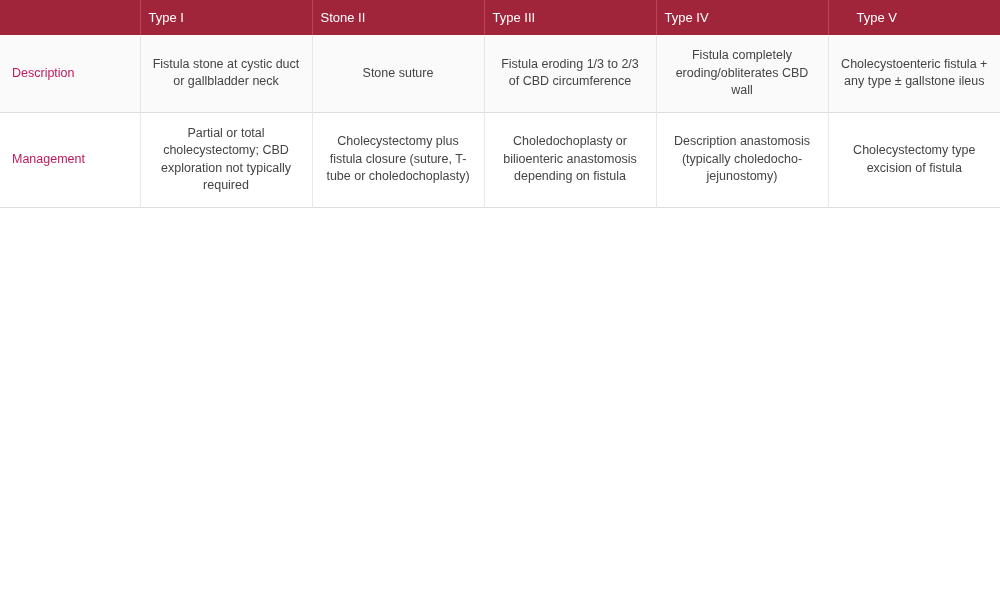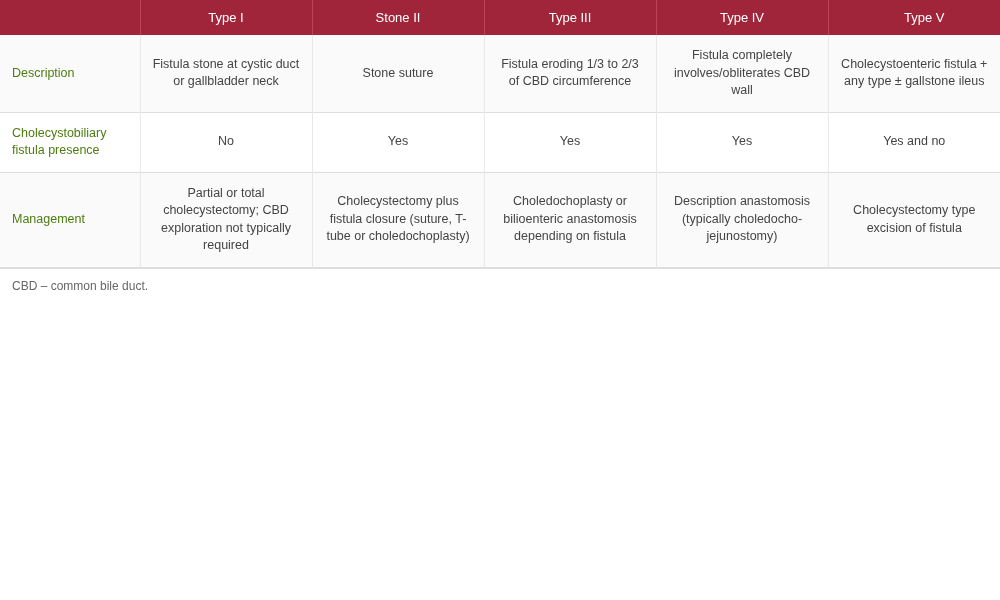--- a/index.html
+++ b/index.html
@@ -18,21 +18,21 @@
       padding: 0;
     }
     table {
       width: 100%;
       border-collapse: collapse;
       table-layout: fixed;
     }
     thead tr th {
       background-color: #a0253a;
       color: #fff;
-      text-align: center;
+      text-align: left;
       padding: 10px 8px;
       font-weight: normal;
       font-size: 13px;
       border-right: 1px solid #c0405a;
     }
     thead tr th:last-child {
       border-right: none;
       padding-left: 28px;
     }
     .col-label {
@@ -55,21 +55,21 @@
       line-height: 1.4;
       border-right: 1px solid #e8e8e8;
       color: #444;
     }
     tbody td:last-child {
       border-right: none;
       margin-top: 20px;
     }
     tbody td.row-label {
       text-align: left;
-      color: #4d7c0f;
+      color: #be185d;
       font-size: 12.5px;
       padding-left: 12px;
     }
     tbody tr:nth-child(odd) {
       background-color: #fafafa;
     }
     tbody tr:nth-child(even) {
       background-color: #fff;
     }
     .footnote {
@@ -93,35 +93,26 @@
         <th class="col-type">Type IV</th>
         <th class="col-type">Type V</th>
       </tr>
     </thead>
     <tbody>
       <tr>
         <td class="row-label">Description</td>
         <td>Fistula stone at cystic duct or gallbladder neck</td>
         <td>Stone suture</td>
         <td>Fistula eroding 1/3 to 2/3 of CBD circumference</td>
-        <td>Fistula completely involves/obliterates CBD wall</td>
+        <td>Fistula completely eroding/obliterates CBD wall</td>
         <td>Cholecystoenteric fistula + any type ± gallstone ileus</td>
-      </tr>
-      <tr>
-        <td class="row-label">Cholecystobiliary fistula presence</td>
-        <td>No</td>
-        <td>Yes</td>
-        <td>Yes</td>
-        <td>Yes</td>
-        <td>Yes and no</td>
       </tr>
       <tr>
         <td class="row-label">Management</td>
         <td>Partial or total cholecystectomy; CBD exploration not typically required</td>
         <td>Cholecystectomy plus fistula closure (suture, T-tube or choledochoplasty)</td>
         <td>Choledochoplasty or bilioenteric anastomosis depending on fistula</td>
         <td>Description anastomosis (typically choledocho-jejunostomy)</td>
         <td>Cholecystectomy type excision of fistula</td>
       </tr>
     </tbody>
   </table>
-  <div class="footnote">CBD – common bile duct.</div>
 </div>
 
 </body></html>

